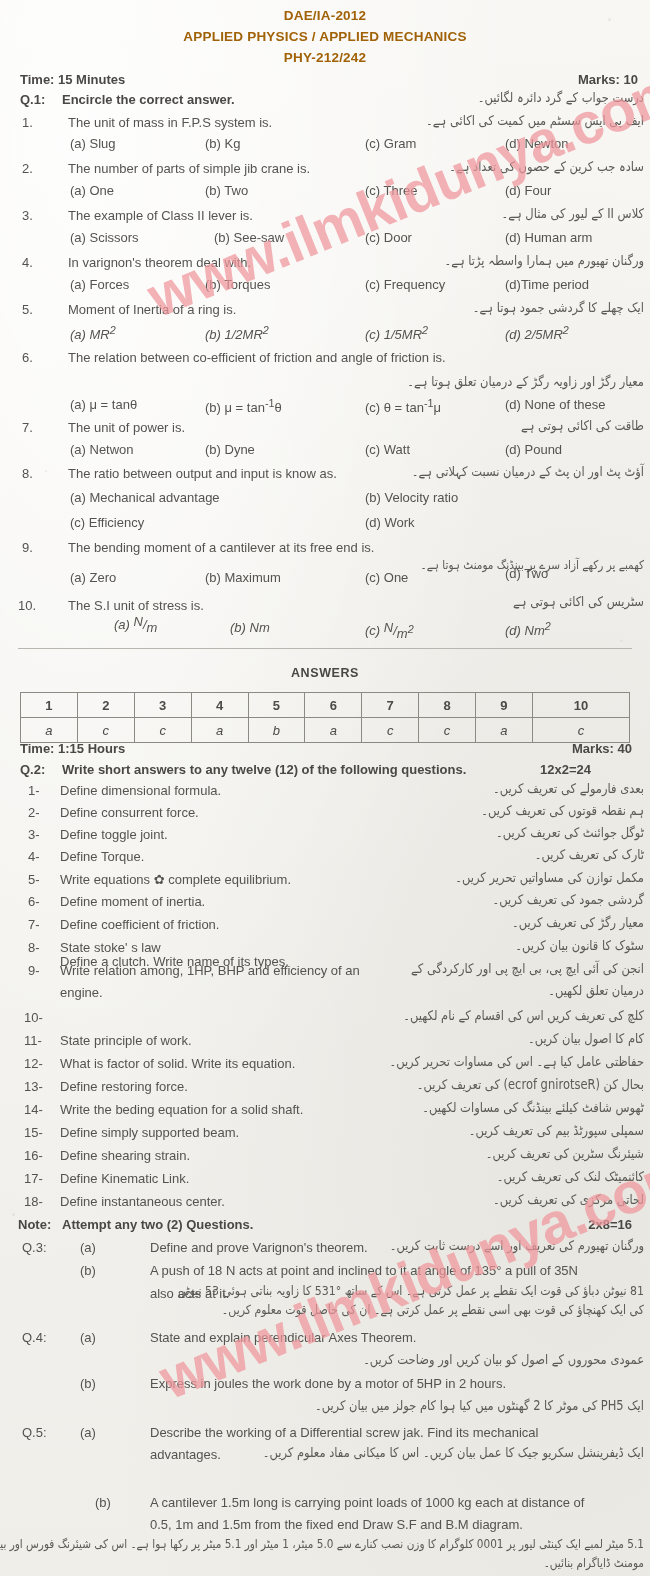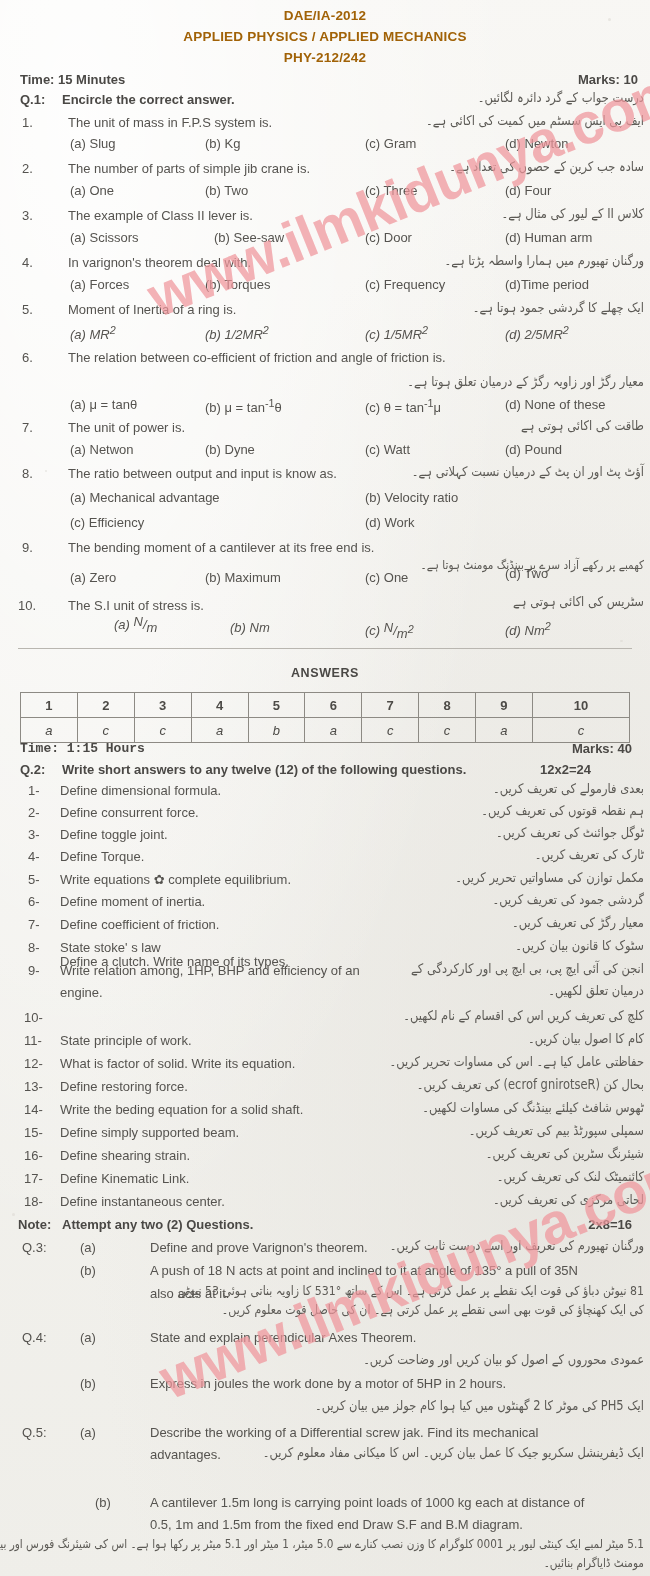--- a/index.html
+++ b/index.html
@@ -204,21 +204,21 @@
       <td>b</td>
       <td>a</td>
       <td>c</td>
       <td>c</td>
       <td>a</td>
       <td>c</td>
     </tr>
   </tbody>
     </table>
 
-  <div class="t b body" style="left:20px;top:741px;font-family:Liberation Mono, monospace;">Time: 1:15 Hours</div>
+  <div class="t b body" style="left:20px;top:741px;">Time: 1:15 Hours</div>
   <div class="t b body" style="right:18px;left:auto;top:741px;">Marks: 40</div>
   <div class="t b body" style="left:20px;top:762px;">Q.2:</div>
   <div class="t b body" style="left:62px;top:762px;">Write short answers to any twelve (12) of the following questions.</div>
   <div class="t b body" style="left:540px;top:762px;text-align:center;">12x2=24</div>
 
   <div class="t body" style="left:28px;top:783px;">1-</div>
   <div class="t body" style="left:60px;top:783px;">Define dimensional formula.</div>
   <div class="ur" style="top:781px;">بعدی فارمولے کی تعریف کریں۔</div>
 
   <div class="t body" style="left:28px;top:805px;">2-</div>

